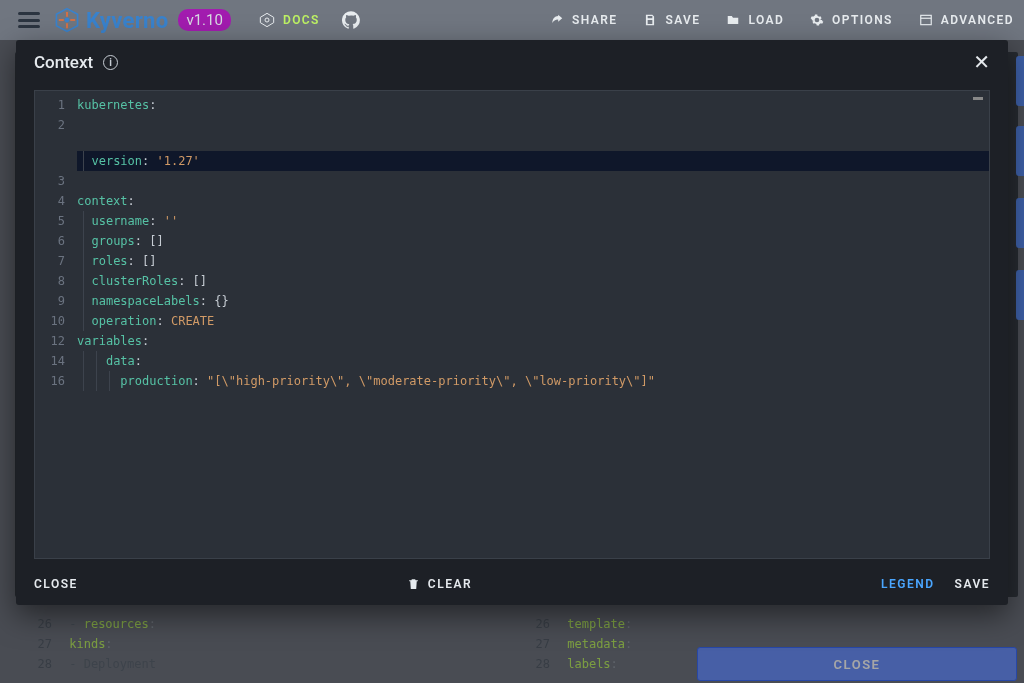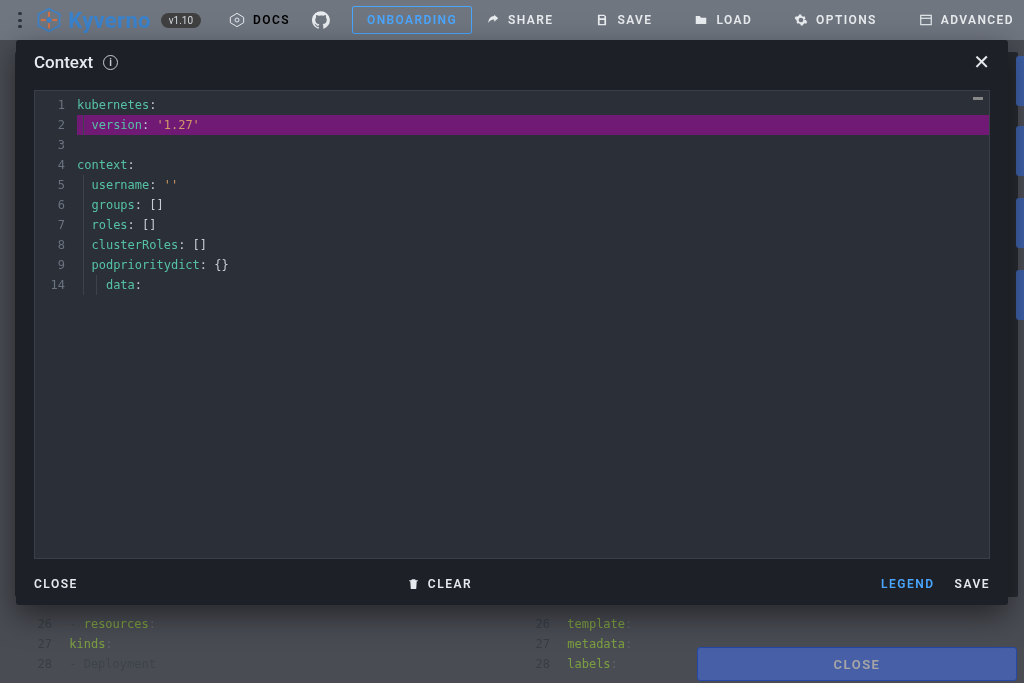--- a/index.html
+++ b/index.html
@@ -20,25 +20,25 @@
     --purple:#c678dd;
   }
   *{box-sizing:border-box;}
   html,body{margin:0;padding:0;width:1024px;height:683px;overflow:hidden;font-family:-apple-system,BlinkMacSystemFont,"Segoe UI",Roboto,sans-serif;background:var(--bg);font-size:13px;color:var(--text);}
   .topbar{height:var(--topbar-h);display:flex;align-items:center;padding:0 10px 0 18px;gap:14px;}
   .hamburger{width:22px;height:16px;display:flex;flex-direction:column;justify-content:space-between;cursor:pointer;}
   .hamburger span{height:3px;background:#2b3440;border-radius:2px;display:block;}
   .logo{display:flex;align-items:center;gap:6px;}
   .logo svg{flex:0 0 auto;}
   .brand{font-size:22px;font-weight:700;color:#3982cc;letter-spacing:.3px;}
-  .vpill{background:#404040;color:#d6dbe1;font-size:10px;padding:2px 8px;border-radius:10px;margin-left:-4px;}
+  .vpill{background:#a21caf;color:#d6dbe1;font-size:15px;padding:2px 8px;border-radius:10px;margin-left:-4px;}
   .nav{display:flex;align-items:center;gap:22px;margin-left:14px;}
-  .nav a,.nav .btn{color:#000000;font-size:12px;letter-spacing:1.4px;font-weight:600;text-decoration:none;display:inline-flex;align-items:center;gap:8px;}
+  .nav a,.nav .btn{color:#bef264;font-size:12px;letter-spacing:1.4px;font-weight:600;text-decoration:none;display:inline-flex;align-items:center;gap:8px;}
   .nav .onboard{border:1px solid #4aa6ff;color:#4aa6ff;padding:6px 14px;border-radius:2px;}
-  .topbar .right{margin-left:auto;display:flex;align-items:center;gap:42px;}
+  .topbar .right{margin-left:auto;display:flex;align-items:center;gap:26px;}
   .right a{color:#e8ecef;font-size:12px;letter-spacing:1.4px;font-weight:600;text-decoration:none;display:inline-flex;align-items:center;gap:8px;}
   .svgico{fill:#e8ecef;}
   
   
   .backblock{position:absolute;background:#3b414b;border-radius:2px;}
   .bb1{left:15px;top:52px;width:1003px;height:545px;}
   .sidepill{position:absolute;right:0;width:8px;height:50px;background:#5e93ff;border-radius:3px 0 0 3px;}
   .sp1{top:56px;} .sp2{top:126px;} .sp3{top:198px;} .sp4{top:270px;}
   .closebar{position:absolute;left:697px;top:647px;right:7px;background:#6d92ff;border:1px solid #3d6dff;color:#fff;height:34px;border-radius:3px;display:flex;align-items:center;justify-content:center;font-size:13px;font-weight:600;letter-spacing:1.5px;}
   
@@ -48,21 +48,21 @@
   .modal-head{display:flex;align-items:center;padding:12px 18px;gap:10px;}
   .modal-title{font-size:17px;font-weight:500;color:#e6eaee;}
   .info-ico{width:15px;height:15px;border:1.5px solid #c7cdd4;border-radius:50%;display:inline-flex;align-items:center;justify-content:center;font-size:10px;color:#c7cdd4;font-weight:700;}
   .modal-x{margin-left:auto;font-size:20px;color:#e6eaee;cursor:pointer;font-weight:300;line-height:1;}
   .editor-wrap{flex:1;margin:6px 18px 4px;border:1px solid #3a4049;background:#2b3038;position:relative;overflow:hidden;}
   .mini{position:absolute;right:6px;top:6px;width:10px;height:3px;background:#888;}
   .code{font-family:ui-monospace,SFMono-Regular,Menlo,Consolas,monospace;font-size:12px;line-height:20px;}
   .code-row{display:flex;}
   .ln{width:42px;text-align:right;padding-right:12px;color:#6b7380;user-select:none;flex:0 0 42px;}
   .cl{flex:1;white-space:pre;position:relative;color:#d6dbe1;}
-  .hl{background:#701a75;}
+  .hl{background:#0f172a;margin-top:36px;}
   .guide{position:absolute;top:0;bottom:0;width:1px;background:#3d434d;}
   .k{color:#56c2a5;}        
   .s{color:#d19a66;}        
   .p{color:#c7cdd4;}       
   
   .modal-foot{display:flex;align-items:center;padding:14px 18px;gap:20px;}
   .mf-btn{color:#e6eaee;font-size:12px;letter-spacing:1.5px;font-weight:600;cursor:pointer;display:inline-flex;align-items:center;gap:8px;}
   .mf-legend{color:#4aa6ff;}
   .mf-spacer{flex:1;}
   .mf-center{position:relative;left:-40px;}
@@ -101,21 +101,20 @@
           <polygon points="12,2 22,8 22,16 12,22 2,16 2,8" fill="none" stroke="#e8ecef" stroke-width="1.5"></polygon>
           <circle cx="12" cy="12" r="3" fill="none" stroke="#e8ecef" stroke-width="1.5"></circle>
         </svg>
       <span>DOCS</span>
     </a>
     <a href="#">
       <svg class="svgico" width="18" height="18" viewBox="0 0 16 16">
           <path fill="#e8ecef" d="M8 .2a8 8 0 0 0-2.53 15.59c.4.07.55-.17.55-.38v-1.36c-2.23.48-2.7-1.07-2.7-1.07-.36-.93-.89-1.18-.89-1.18-.73-.5.06-.49.06-.49.8.06 1.23.83 1.23.83.72 1.23 1.88.87 2.34.67.07-.52.28-.87.51-1.07-1.78-.2-3.65-.89-3.65-3.96 0-.87.31-1.59.82-2.15-.08-.2-.36-1.02.08-2.12 0 0 .67-.21 2.2.82A7.6 7.6 0 0 1 8 4.03c.68 0 1.36.09 2 .27 1.53-1.04 2.2-.82 2.2-.82.44 1.1.16 1.92.08 2.12.51.56.82 1.28.82 2.15 0 3.08-1.87 3.75-3.66 3.95.29.25.54.73.54 1.48v2.19c0 .21.15.46.55.38A8 8 0 0 0 8 .2z"></path>
         </svg>
     </a>
-    <a href="#" class="onboard">ONBOARDING</a>
   </div>
   <div class="right">
     <a href="#">
       <svg class="svgico" width="14" height="14" viewBox="0 0 24 24">
           <path fill="#e8ecef" d="M14 3l7 6-7 6v-4c-5 0-8 2-10 6 0-7 4-12 10-12V3z"></path>
         </svg>
       <span>SHARE</span>
     </a>
     <a href="#">
       <svg class="svgico" width="14" height="14" viewBox="0 0 24 24">
@@ -203,25 +202,37 @@
         <div class="code-row">
           <div class="ln">7</div>
           <div class="cl"><span class="guide" style="left: 6px;"></span><span>  <span class="k">roles</span><span class="p">: </span><span class="p">[]</span></span></div>
         </div>
         <div class="code-row">
           <div class="ln">8</div>
           <div class="cl"><span class="guide" style="left: 6px;"></span><span>  <span class="k">clusterRoles</span><span class="p">: </span><span class="p">[]</span></span></div>
         </div>
         <div class="code-row">
           <div class="ln">9</div>
-          <div class="cl"><span class="guide" style="left: 6px;"></span><span>  <span class="k">podprioritydict</span><span class="p">: </span><span class="p">{}</span></span></div>
+          <div class="cl"><span class="guide" style="left: 6px;"></span><span>  <span class="k">namespaceLabels</span><span class="p">: </span><span class="p">{}</span></span></div>
+        </div>
+        <div class="code-row">
+          <div class="ln">10</div>
+          <div class="cl"><span class="guide" style="left: 6px;"></span><span>  <span class="k">operation</span><span class="p">: </span><span class="s">CREATE</span></span></div>
+        </div>
+        <div class="code-row">
+          <div class="ln">12</div>
+          <div class="cl"><span><span class="k">variables</span><span class="p">:</span></span></div>
         </div>
         <div class="code-row">
           <div class="ln">14</div>
           <div class="cl"><span class="guide" style="left: 6px;"></span><span class="guide" style="left: 19px;"></span><span>    <span class="k">data</span><span class="p">:</span></span></div>
+        </div>
+        <div class="code-row">
+          <div class="ln">16</div>
+          <div class="cl"><span class="guide" style="left: 6px;"></span><span class="guide" style="left: 19px;"></span><span class="guide" style="left: 32px;"></span><span>      <span class="k">production</span><span class="p">: </span><span class="s">"[\"high-priority\", \"moderate-priority\", \"low-priority\"]"</span></span></div>
         </div>
       </div>
   </div>
   <div class="modal-foot">
     <span class="mf-btn">CLOSE</span>
     <span class="mf-spacer"></span>
     <span class="mf-btn mf-center">
       <svg width="13" height="14" viewBox="0 0 24 24">
           <path fill="#e6eaee" d="M6 7h12l-1 14H7L6 7zm3-4h6l1 2h4v2H4V5h4l1-2z"></path>
         </svg>

